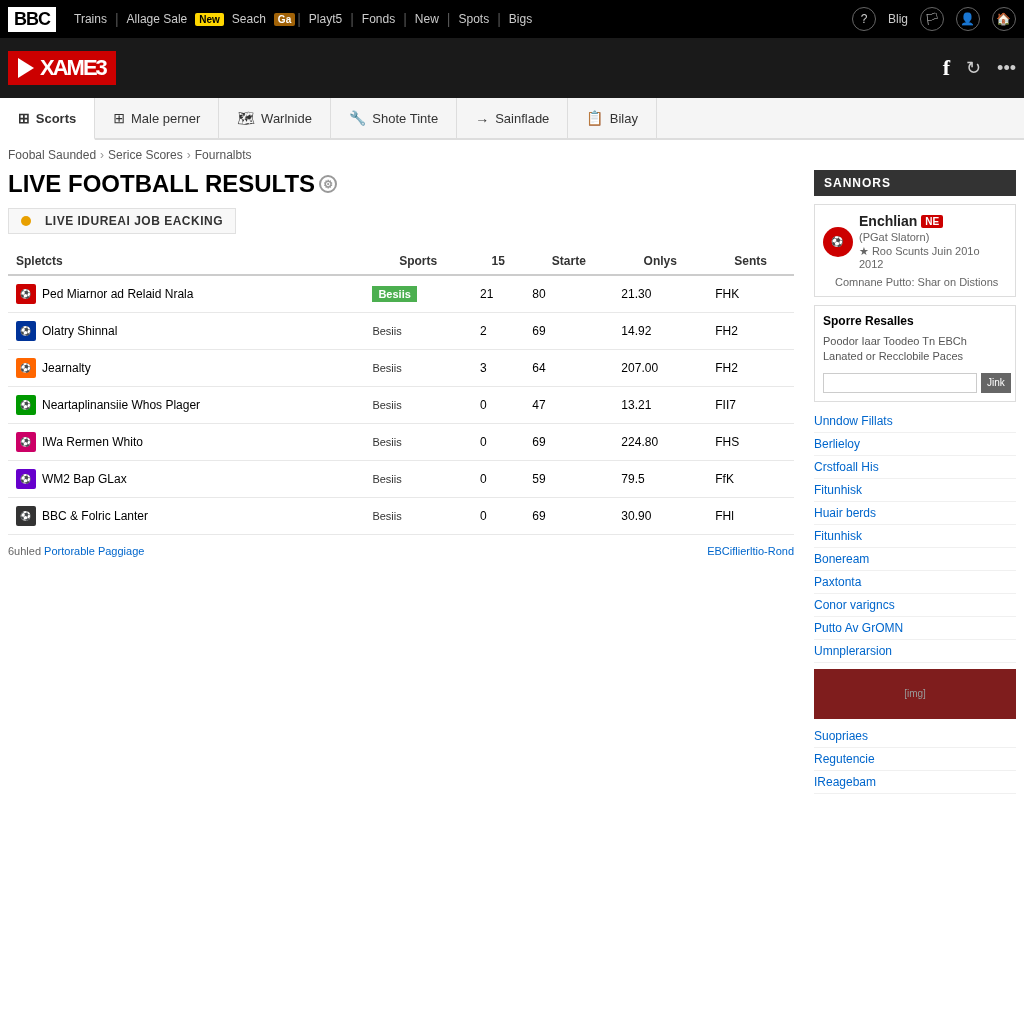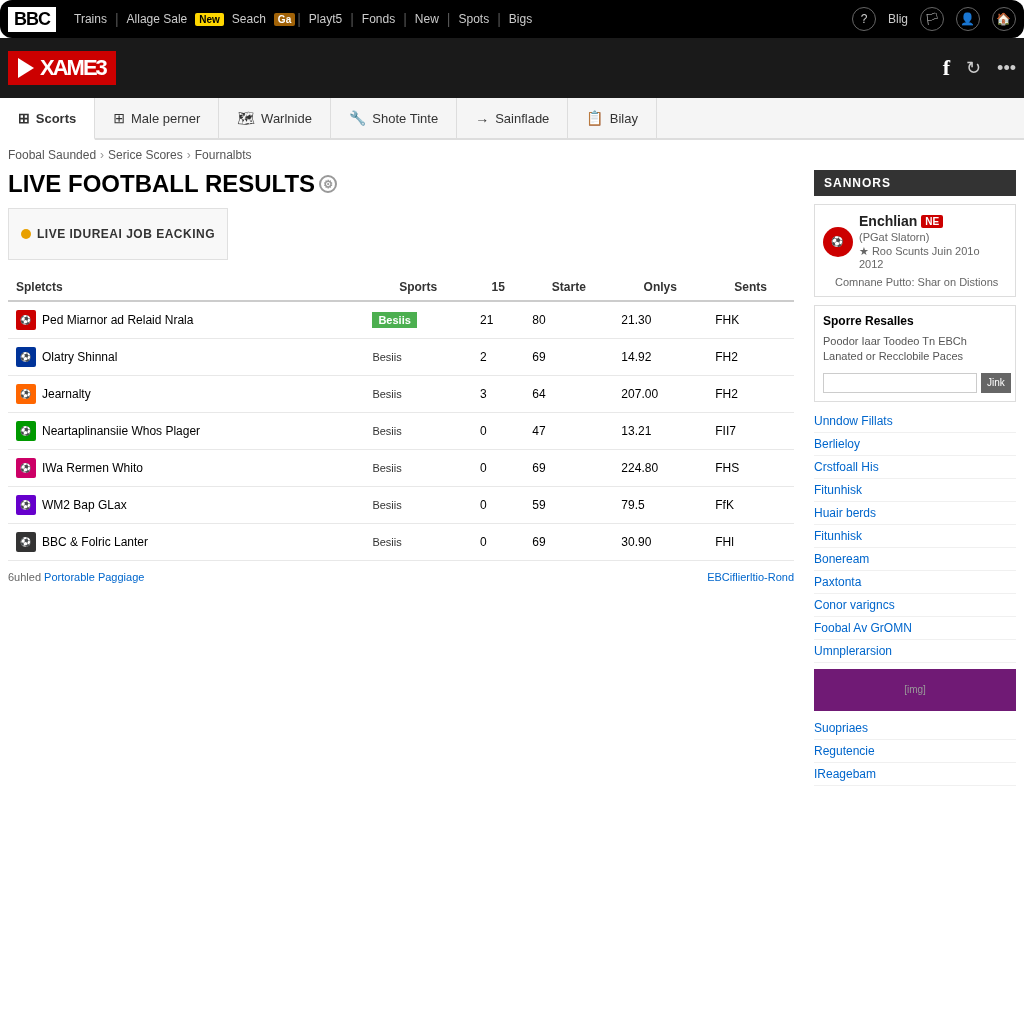--- a/index.html
+++ b/index.html
@@ -6,21 +6,20 @@
     body { font-family: Arial, Helvetica, sans-serif; font-size: 13px; background: #fff; width: 1024px; }
 
     
     .top-nav {
       background: #000;
       display: flex;
       align-items: center;
       padding: 18px 8px;
       height: 38px;
       gap: 4px;
-      border-radius: 12px;
     }
     .bbc-logo {
       background: #fff;
       color: #000;
       font-weight: 900;
       font-size: 18px;
       padding: 2px 6px;
       letter-spacing: -1px;
       margin-right: 8px;
     }
@@ -184,22 +183,22 @@
       font-size: 11px;
       cursor: pointer;
     }
 
     
     .live-badge-bar {
       background: #f8f8f8;
       border: 1px solid #e0e0e0;
       display: inline-flex;
       align-items: center;
-      gap: 6px;
-      padding: 18px 12px;
+      gap: 14px;
+      padding: 5px 12px;
       margin-bottom: 14px;
     }
     .live-dot {
       width: 10px;
       height: 10px;
       background: #e8a000;
       border-radius: 50%;
     }
     .live-text {
       font-size: 12px;
@@ -340,22 +339,22 @@
       display: block;
       color: #06c;
       text-decoration: none;
       padding: 4px 0;
       border-bottom: 1px solid #f0f0f0;
       font-size: 12px;
     }
 
     .sidebar-img-placeholder {
       width: 100%;
-      height: 42px;
-      background: #701a75;
+      height: 50px;
+      background: #7f1d1d;
       display: flex;
       align-items: center;
       justify-content: center;
       font-size: 10px;
       color: #999;
       margin: 6px 0;
     }
 
     .wrapper { padding: 0 8px; }
   </style>
@@ -615,21 +614,21 @@
       <div class="sidebar-links" id="sidebar-links">
       <a href="#">Unndow Fillats</a>
           <a href="#">Berlieloy</a>
           <a href="#">Crstfoall His</a>
           <a href="#">Fitunhisk</a>
           <a href="#">Huair berds</a>
           <a href="#">Fitunhisk</a>
           <a href="#">Boneream</a>
           <a href="#">Paxtonta</a>
           <a href="#">Conor varigncs</a>
-          <a href="#">Foobal Av GrOMN</a>
+          <a href="#">Putto Av GrOMN</a>
           <a href="#">Umnplerarsion</a>
           <div class="sidebar-img-placeholder">[img]</div>
           <a href="#">Suopriaes</a>
           <a href="#">Regutencie</a>
           <a href="#">IReagebam</a>
         </div>
     </div>
 
   </div>
 </div>

